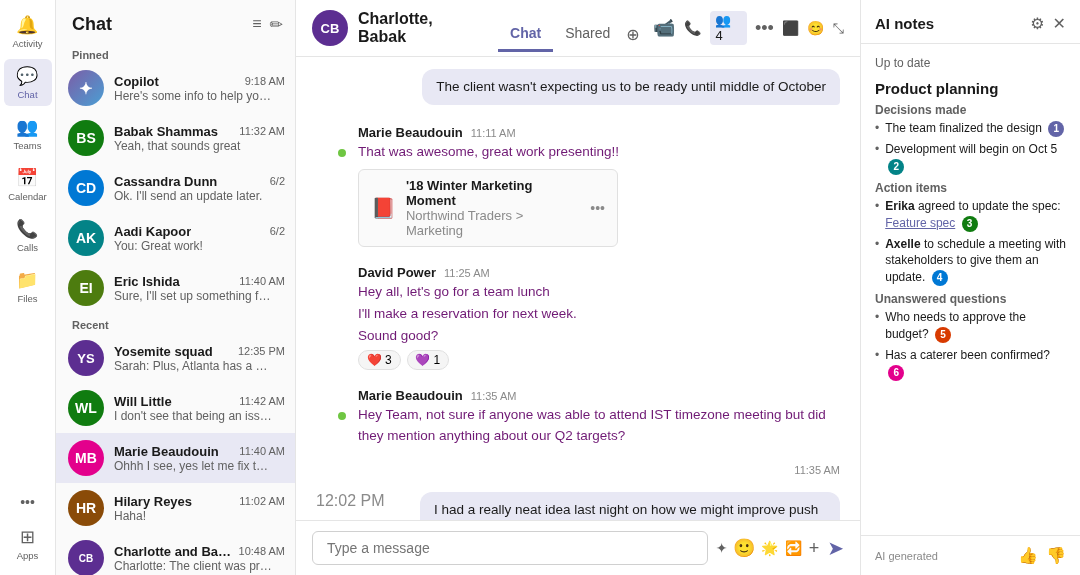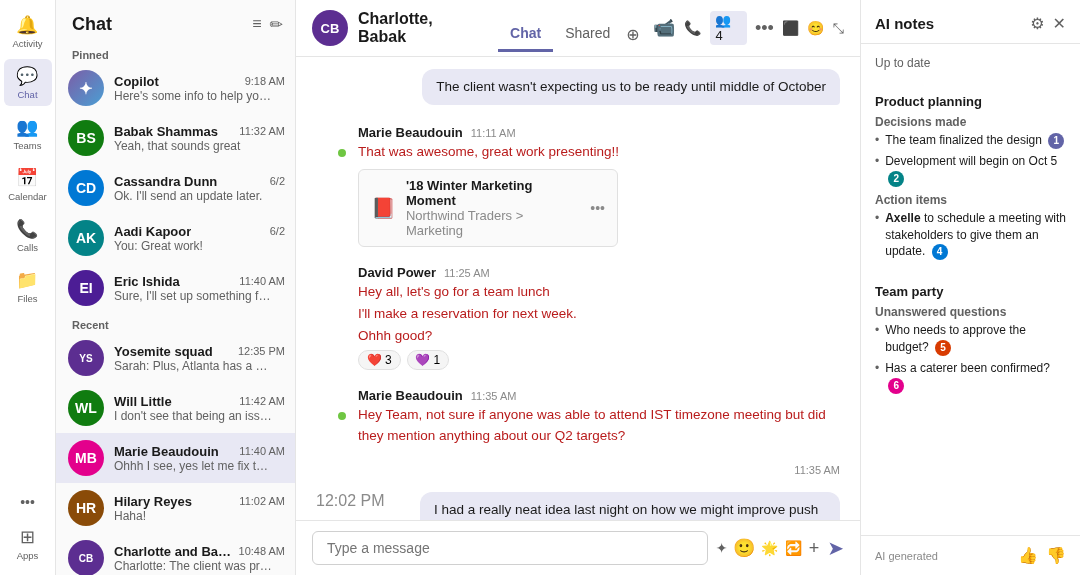--- a/index.html
+++ b/index.html
@@ -76,21 +76,21 @@
       border-radius: 50%;
       flex-shrink: 0;
       display: flex; align-items: center; justify-content: center;
       font-size: 14px; font-weight: 600; color: #fff;
       position: relative;
     }
     .avatar.copilot { background: linear-gradient(135deg, #7b5ea7, #4a9fd4); font-size: 16px; }
     .avatar.green { background: #107c10; }
     .avatar.blue { background: #0078d4; }
     .avatar.teal { background: #038387; }
-    .avatar.orange { background: #4c1d95; }
+    .avatar.orange { background: #4d7c0f; }
     .avatar.purple { background: #5c2e91; }
     .avatar.pink { background: #e3008c; }
     .avatar.brown { background: #8a4b08; }
 
     .chat-info { flex: 1; min-width: 0; }
     .chat-name-row { display: flex; justify-content: space-between; align-items: center; }
     .chat-name { font-size: 13px; font-weight: 600; color: #1a1a1a; white-space: nowrap; overflow: hidden; text-overflow: ellipsis; max-width: 130px; }
     .chat-time { font-size: 11px; color: #616161; white-space: nowrap; }
     .chat-preview { font-size: 12px; color: #616161; white-space: nowrap; overflow: hidden; text-overflow: ellipsis; max-width: 160px; }
 
@@ -142,21 +142,21 @@
       gap: 10px;
     }
 
     .message-group { display: flex; gap: 10px; margin-bottom: 8px; align-items: flex-start; }
     .msg-avatar { width: 32px; height: 32px; border-radius: 50%; flex-shrink: 0; display: flex; align-items: center; justify-content: center; font-size: 11px; font-weight: 600; color: #fff; margin-top: 2px; position: relative; }
     .msg-avatar.online::after { content: ''; width: 8px; height: 8px; background: #6fc642; border-radius: 50%; border: 2px solid #fff; position: absolute; bottom: 0; right: 0; }
     .msg-content { flex: 1; min-width: 0; }
     .msg-header { display: flex; align-items: baseline; gap: 8px; margin-bottom: 2px; }
     .msg-sender { font-size: 13px; font-weight: 600; color: #1a1a1a; }
     .msg-time { font-size: 11px; color: #8a8a8a; }
-    .msg-text { font-size: 13.5px; color: #b91c1c; line-height: 1.5; }
+    .msg-text { font-size: 13.5px; color: #701a75; line-height: 1.5; }
 
     .bubble-right {
       background: #e8e8f4;
       border-radius: 12px 12px 4px 12px;
       padding: 8px 14px;
       font-size: 13.5px;
       color: #1a1a1a;
       max-width: 420px;
       margin-left: auto;
       margin-bottom: 6px;
@@ -221,21 +221,21 @@
       padding: 14px 14px 10px;
       border-bottom: 1px solid #e5e5e5;
     }
     .ai-panel-title { font-size: 15px; font-weight: 700; color: #1a1a1a; }
     .ai-panel-icons { display: flex; gap: 8px; color: #616161; font-size: 16px; }
     .ai-panel-icons span { cursor: pointer; }
 
     .ai-content { flex: 1; overflow-y: auto; padding: 12px 14px; font-size: 12.5px; }
     .ai-date-label { font-size: 12px; color: #616161; margin-bottom: 10px; }
 
-    .ai-section-title { font-size: 13px; font-weight: 700; color: #1a1a1a; margin-bottom: 4px; margin-top: 24px; }
+    .ai-section-title { font-size: 15px; font-weight: 700; color: #1a1a1a; margin-bottom: 4px; margin-top: 10px; }
     .ai-subsection { font-size: 12px; font-weight: 600; color: #616161; margin-bottom: 3px; margin-top: 6px; }
     .ai-bullet { display: flex; gap: 6px; margin-bottom: 4px; font-size: 12px; color: #1a1a1a; line-height: 1.4; }
     .ai-bullet::before { content: '•'; flex-shrink: 0; color: #616161; }
     .ai-badge {
       display: inline-flex; align-items: center; justify-content: center;
       width: 16px; height: 16px; border-radius: 50%;
       font-size: 10px; font-weight: 600; color: #fff;
       margin-left: 3px; flex-shrink: 0;
     }
     .badge-purple { background: #6264a7; }
@@ -354,21 +354,21 @@
         <span class="chat-name">Eric Ishida</span>
         <span class="chat-time">11:40 AM</span>
       </div>
       <div class="chat-preview">Sure, I'll set up something for next week t...</div>
     </div>
   </div>
 
   <div class="section-label">Recent</div>
 
   <div class="chat-item">
-    <div class="avatar purple" style="font-size:10px;">YS</div>
+    <div class="avatar purple" style="font-size:13px;">YS</div>
     <div class="chat-info">
       <div class="chat-name-row">
         <span class="chat-name">Yosemite squad</span>
         <span class="chat-time">12:35 PM</span>
       </div>
       <div class="chat-preview">Sarah: Plus, Atlanta has a growing tech...</div>
     </div>
   </div>
   <div class="chat-item">
     <div class="avatar green">WL</div>
@@ -461,21 +461,21 @@
 
     <div class="message-group">
       <div class="msg-avatar blue">DP</div>
       <div class="msg-content">
         <div class="msg-header">
           <span class="msg-sender">David Power</span>
           <span class="msg-time">11:25 AM</span>
         </div>
         <div class="msg-text">Hey all, let's go for a team lunch</div>
         <div class="msg-text" style="margin-top:2px;">I'll make a reservation for next week.</div>
-        <div class="msg-text" style="margin-top:2px;">Ohhh good?</div>
+        <div class="msg-text" style="margin-top:2px;">Sound good?</div>
         <div class="reactions">
           <div class="reaction">
               <span>❤️</span>
               <span>3</span>
             </div>
           <div class="reaction">
               <span>💜</span>
               <span>1</span>
             </div>
         </div>
@@ -536,24 +536,26 @@
     <div class="ai-subsection">Decisions made</div>
     <div class="ai-bullet">
       <span>The team finalized the design <span class="ai-badge badge-purple">1</span></span>
     </div>
     <div class="ai-bullet">
       <span>Development will begin on Oct 5 <span class="ai-badge badge-teal">2</span></span>
     </div>
 
     <div class="ai-subsection">Action items</div>
     <div class="ai-bullet">
+      <span><span class="bold">Erika</span> agreed to update the spec: <span class="ai-link">Feature spec</span> <span class="ai-badge badge-green">3</span></span>
+    </div>
+    <div class="ai-bullet">
       <span><span class="bold">Axelle</span> to schedule a meeting with stakeholders to give them an update. <span class="ai-badge badge-blue">4</span></span>
     </div>
 
-    <div class="ai-section-title">Team party</div>
 
     <div class="ai-subsection">Unanswered questions</div>
     <div class="ai-bullet">
       <span>Who needs to approve the budget? <span class="ai-badge badge-orange">5</span></span>
     </div>
     <div class="ai-bullet">
       <span>Has a caterer been confirmed? <span class="ai-badge badge-pink">6</span></span>
     </div>
   </div>
 

